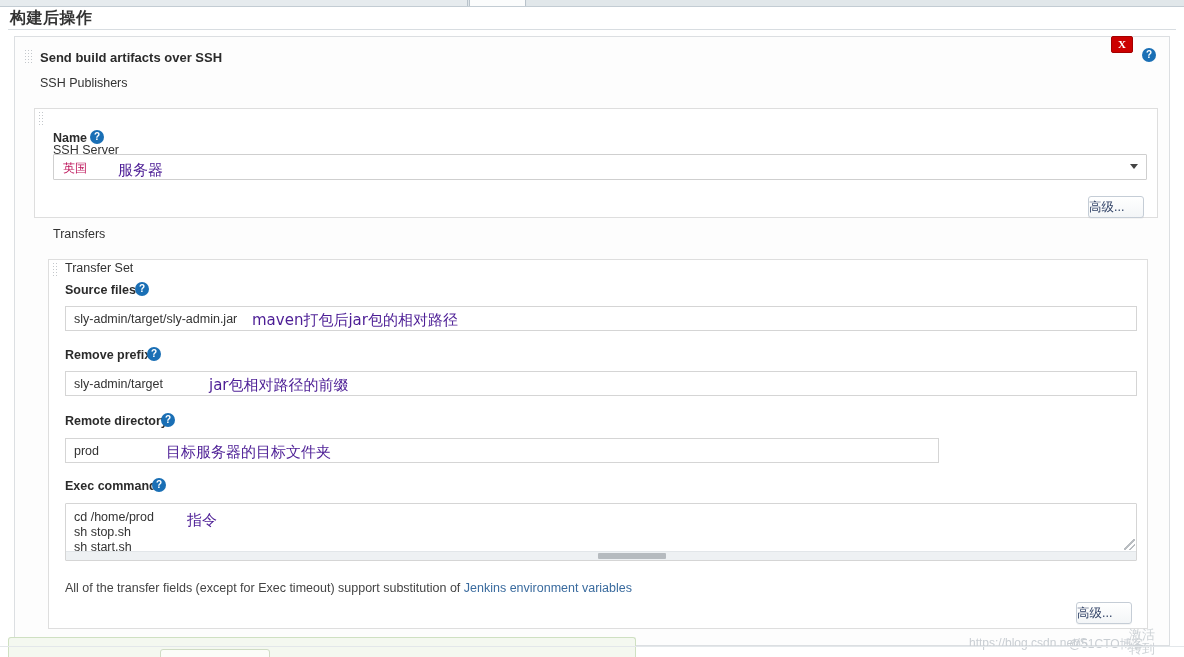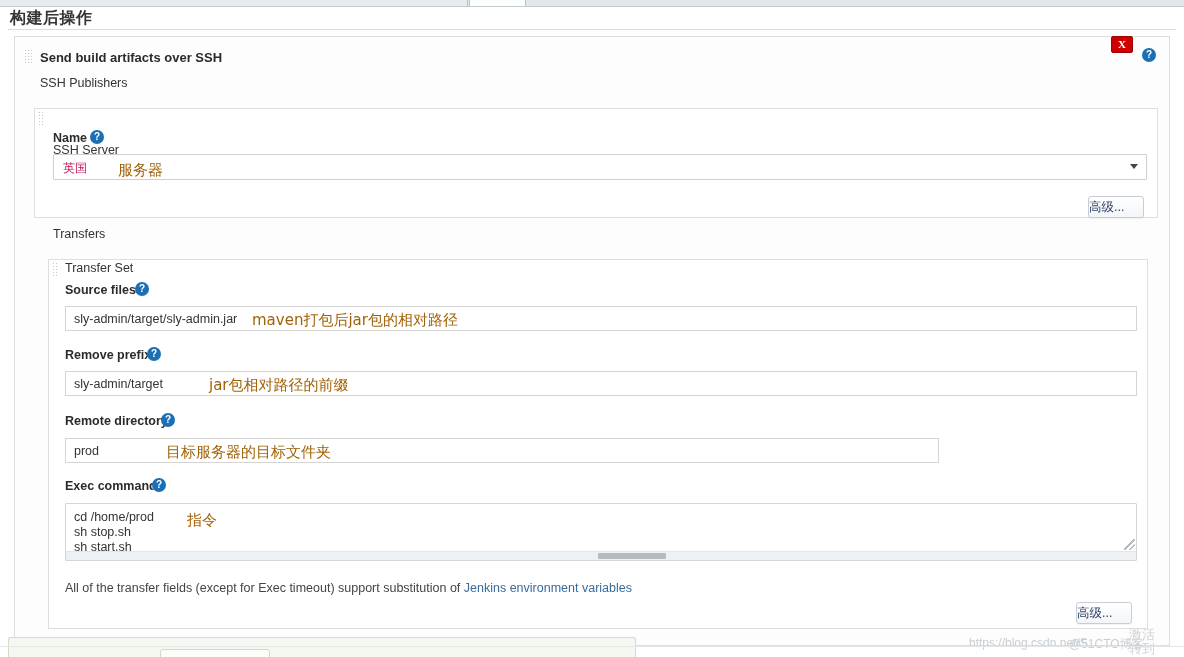--- a/index.html
+++ b/index.html
@@ -241,21 +241,21 @@
     color: #444;
   }
   .note a {
     color: #3a6b9e;
     text-decoration: none;
   }
 
   
   .anno {
     position: absolute;
-    color: #a16207;
+    color: #4c1d95;
     font-size: 15px;
     font-family: "DejaVu Sans", "Liberation Sans", sans-serif;
     white-space: nowrap;
     pointer-events: none;
   }
 
   
   .green-panel {
     position: absolute;
     left: 8px; top: 637px;

